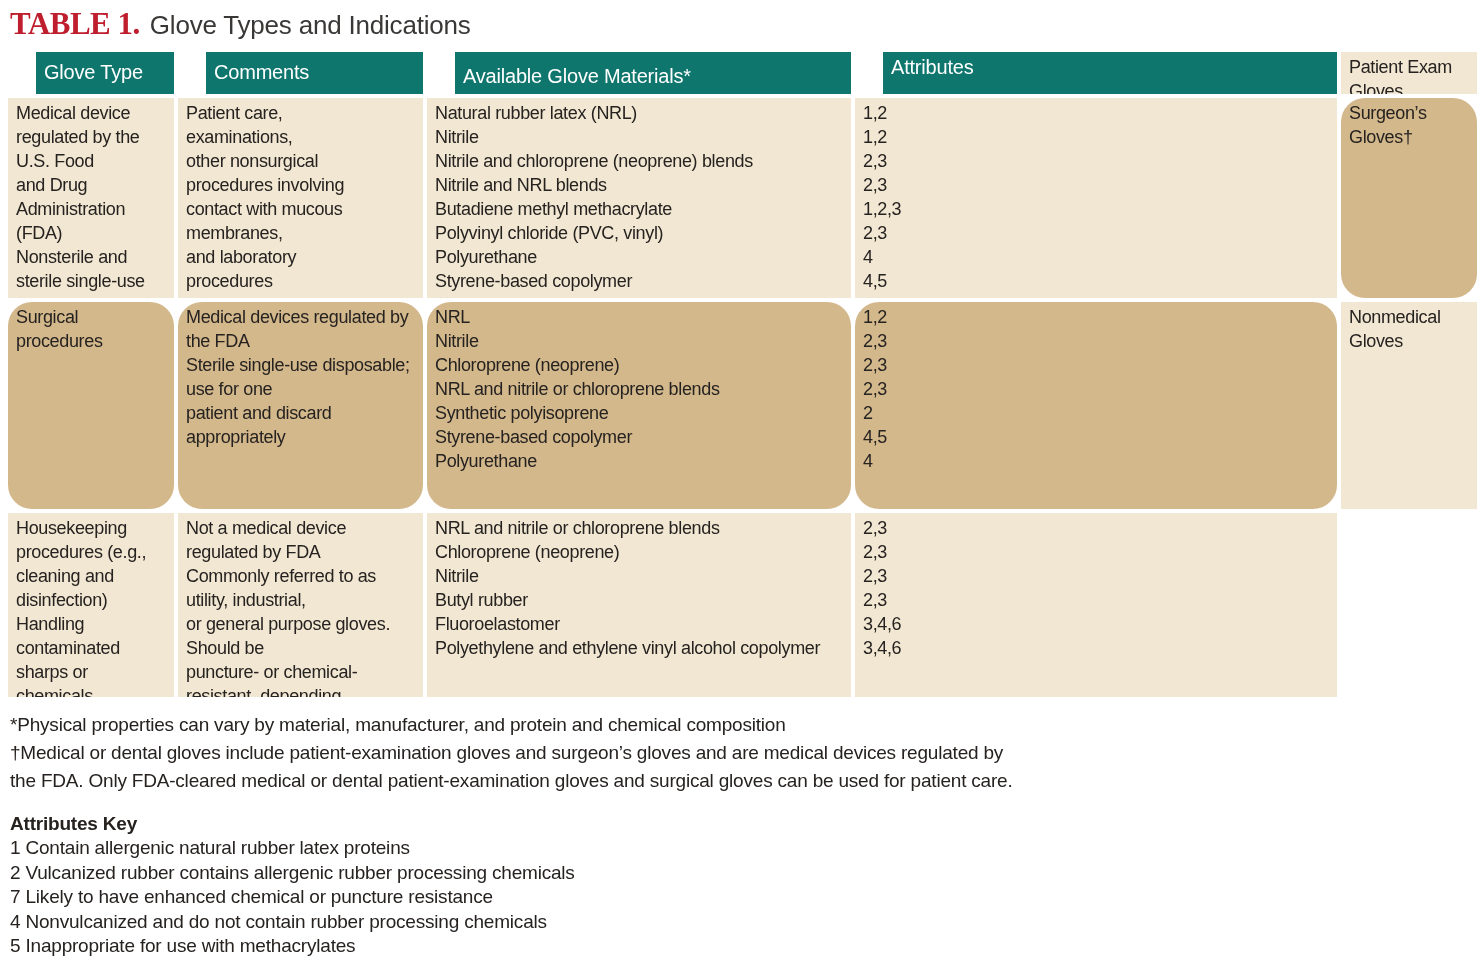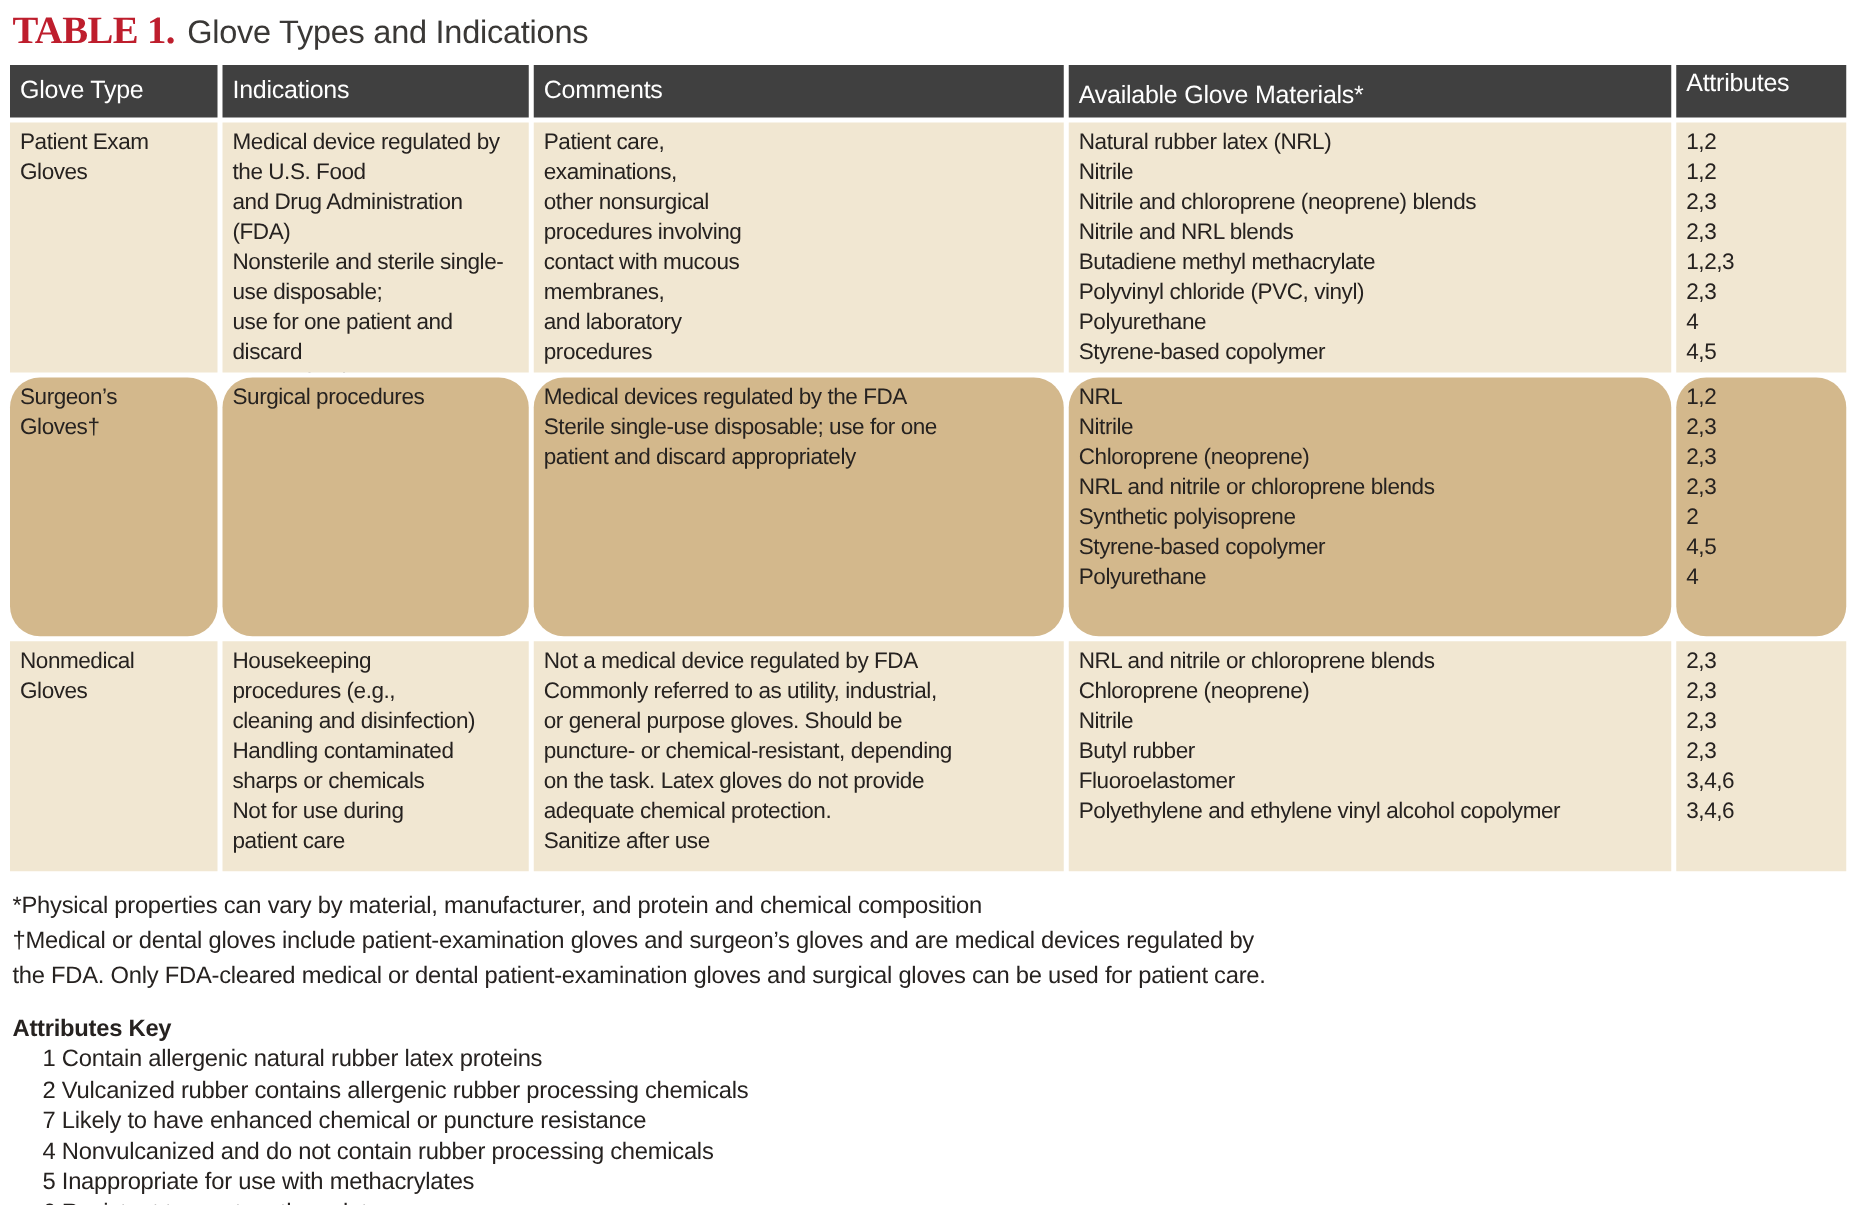--- a/index.html
+++ b/index.html
@@ -42,26 +42,27 @@
     gap: 4px;
     background: #ffffff;
     width: 1465px;
   }
   .cell {
     box-sizing: border-box;
     padding: 3px 8px 4px 8px;
     overflow: hidden;
   }
   .hdr {
-    background: #404040;
+    background: #0f766e;
     color: #ffffff;
     font-size: 20px;
     display: flex;
     align-items: center;
     letter-spacing: -0.2px;
+    margin-left: 28px;
   }
   .hdr.align-bottom { align-items: flex-end; padding-bottom: 6px; }
   .hdr.align-top    { align-items: flex-start; padding-top: 4px; }
   .row-cream { background: #f1e7d2; }
   .row-tan   { background: #d3b88c; border-radius: 24px; }
   .cell-text {
     white-space: pre-line;
     font-size: 18px;
     line-height: 24px;
     letter-spacing: -0.35px;
@@ -83,39 +84,35 @@
   .key-heading {
     font-weight: 700;
     font-size: 19px;
     line-height: 25px;
     letter-spacing: -0.2px;
   }
   .key-item {
     font-size: 19px;
     line-height: 24.5px;
     letter-spacing: -0.2px;
-    margin-left: 24px;
   }
 </style>
 </head>
 <body>
 
 <div class="page">
 
   <div class="title-row">
     <span class="table-label">TABLE 1.</span><span class="table-title">Glove Types and Indications</span>
   </div>
 
   <div class="glove-table">
 
     <div class="cell hdr">
         <span>Glove Type</span>
-      </div>
-    <div class="cell hdr">
-        <span>Indications</span>
       </div>
     <div class="cell hdr">
         <span>Comments</span>
       </div>
     <div class="cell hdr align-bottom">
         <span>Available Glove Materials*</span>
       </div>
     <div class="cell hdr align-top">
         <span>Attributes</span>
       </div>

